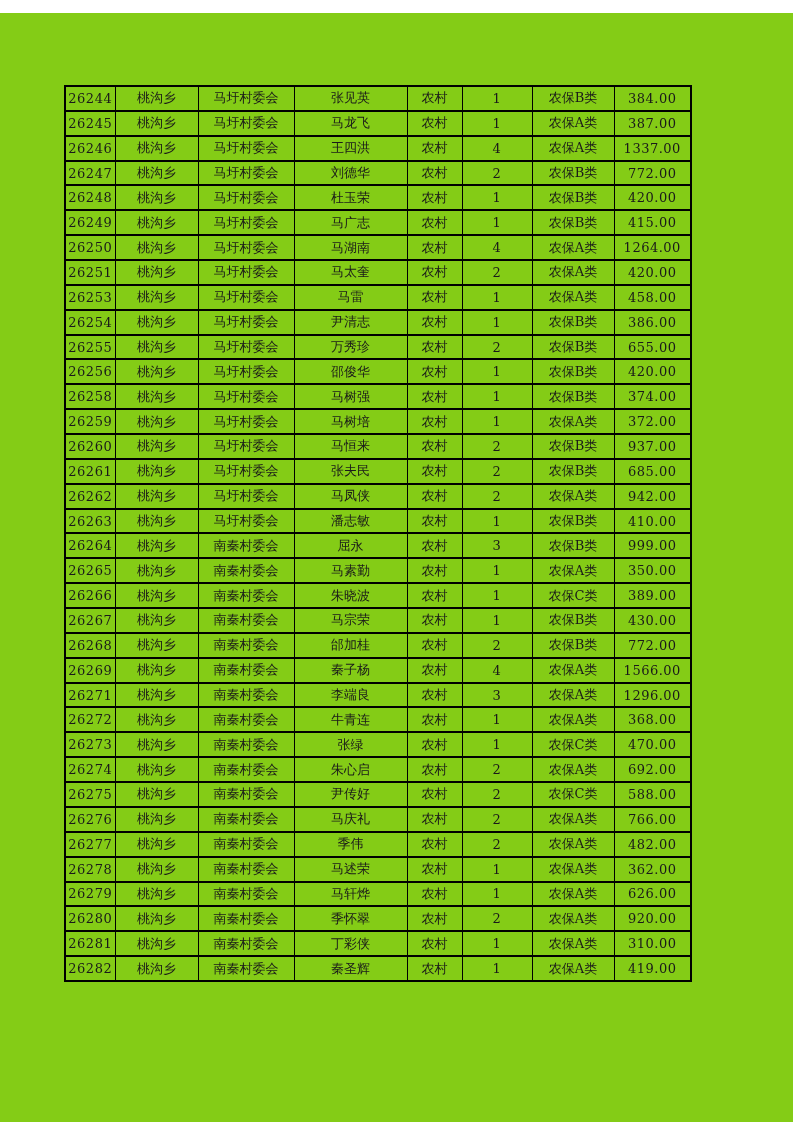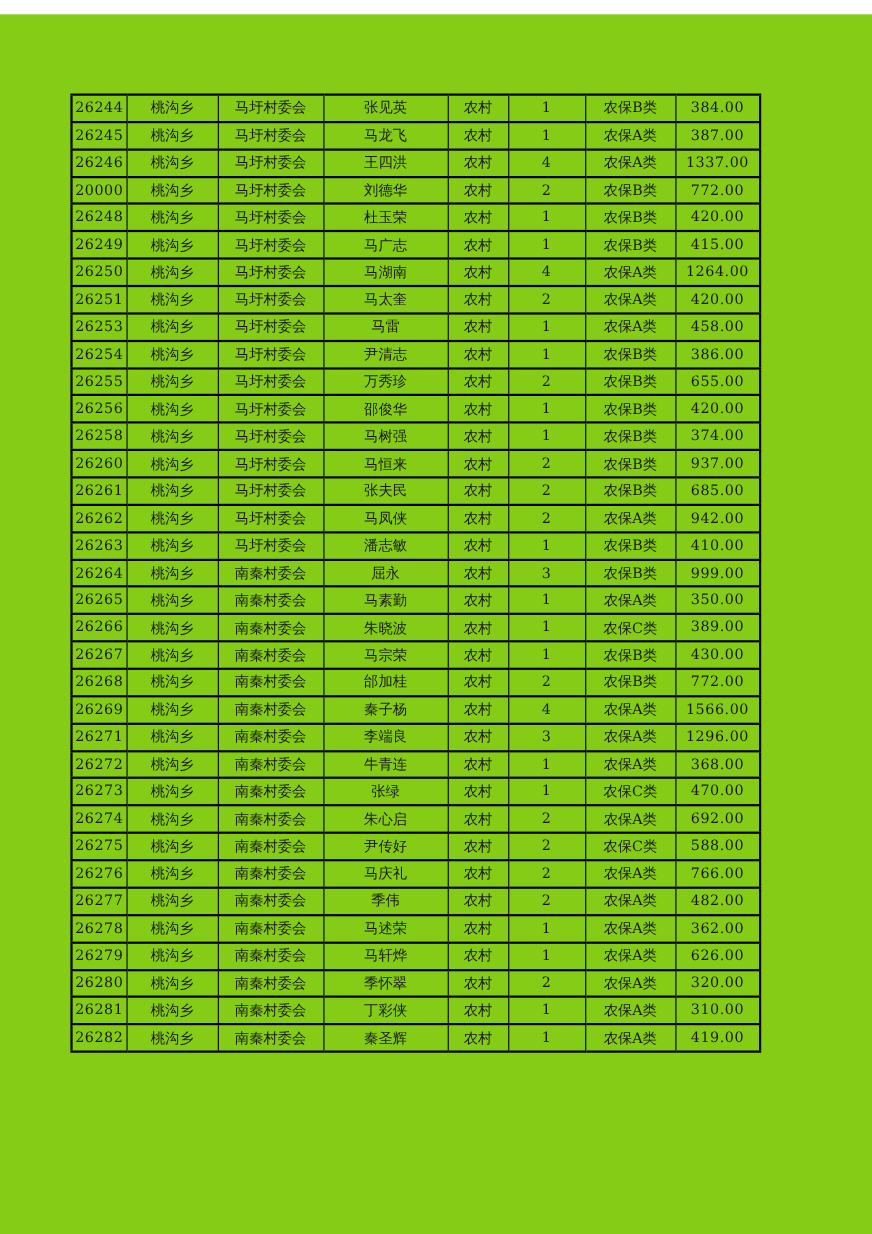--- a/index.html
+++ b/index.html
@@ -93,21 +93,21 @@
             <td class="col-id">26246</td>
             <td class="col-township">桃沟乡</td>
             <td class="col-village">马圩村委会</td>
             <td class="col-name">王四洪</td>
             <td class="col-category">农村</td>
             <td class="col-count">4</td>
             <td class="col-insurance_type">农保A类</td>
             <td class="col-amount">1337.00</td>
           </tr>
           <tr>
-            <td class="col-id">20000</td>
+            <td class="col-id">26247</td>
             <td class="col-township">桃沟乡</td>
             <td class="col-village">马圩村委会</td>
             <td class="col-name">刘德华</td>
             <td class="col-category">农村</td>
             <td class="col-count">2</td>
             <td class="col-insurance_type">农保B类</td>
             <td class="col-amount">772.00</td>
           </tr>
           <tr>
             <td class="col-id">26248</td>
@@ -191,20 +191,30 @@
           </tr>
           <tr>
             <td class="col-id">26258</td>
             <td class="col-township">桃沟乡</td>
             <td class="col-village">马圩村委会</td>
             <td class="col-name">马树强</td>
             <td class="col-category">农村</td>
             <td class="col-count">1</td>
             <td class="col-insurance_type">农保B类</td>
             <td class="col-amount">374.00</td>
+          </tr>
+          <tr>
+            <td class="col-id">26259</td>
+            <td class="col-township">桃沟乡</td>
+            <td class="col-village">马圩村委会</td>
+            <td class="col-name">马树培</td>
+            <td class="col-category">农村</td>
+            <td class="col-count">1</td>
+            <td class="col-insurance_type">农保A类</td>
+            <td class="col-amount">372.00</td>
           </tr>
           <tr>
             <td class="col-id">26260</td>
             <td class="col-township">桃沟乡</td>
             <td class="col-village">马圩村委会</td>
             <td class="col-name">马恒来</td>
             <td class="col-category">农村</td>
             <td class="col-count">2</td>
             <td class="col-insurance_type">农保B类</td>
             <td class="col-amount">937.00</td>
@@ -390,21 +400,21 @@
             <td class="col-amount">626.00</td>
           </tr>
           <tr>
             <td class="col-id">26280</td>
             <td class="col-township">桃沟乡</td>
             <td class="col-village">南秦村委会</td>
             <td class="col-name">季怀翠</td>
             <td class="col-category">农村</td>
             <td class="col-count">2</td>
             <td class="col-insurance_type">农保A类</td>
-            <td class="col-amount">320.00</td>
+            <td class="col-amount">920.00</td>
           </tr>
           <tr>
             <td class="col-id">26281</td>
             <td class="col-township">桃沟乡</td>
             <td class="col-village">南秦村委会</td>
             <td class="col-name">丁彩侠</td>
             <td class="col-category">农村</td>
             <td class="col-count">1</td>
             <td class="col-insurance_type">农保A类</td>
             <td class="col-amount">310.00</td>

